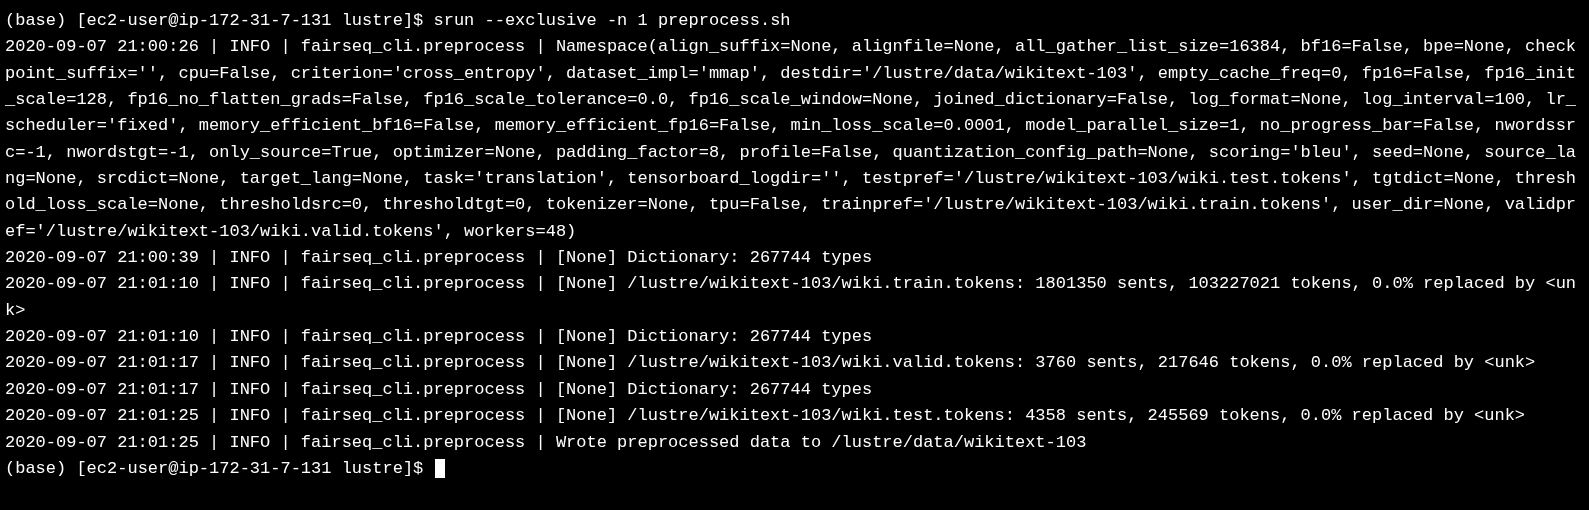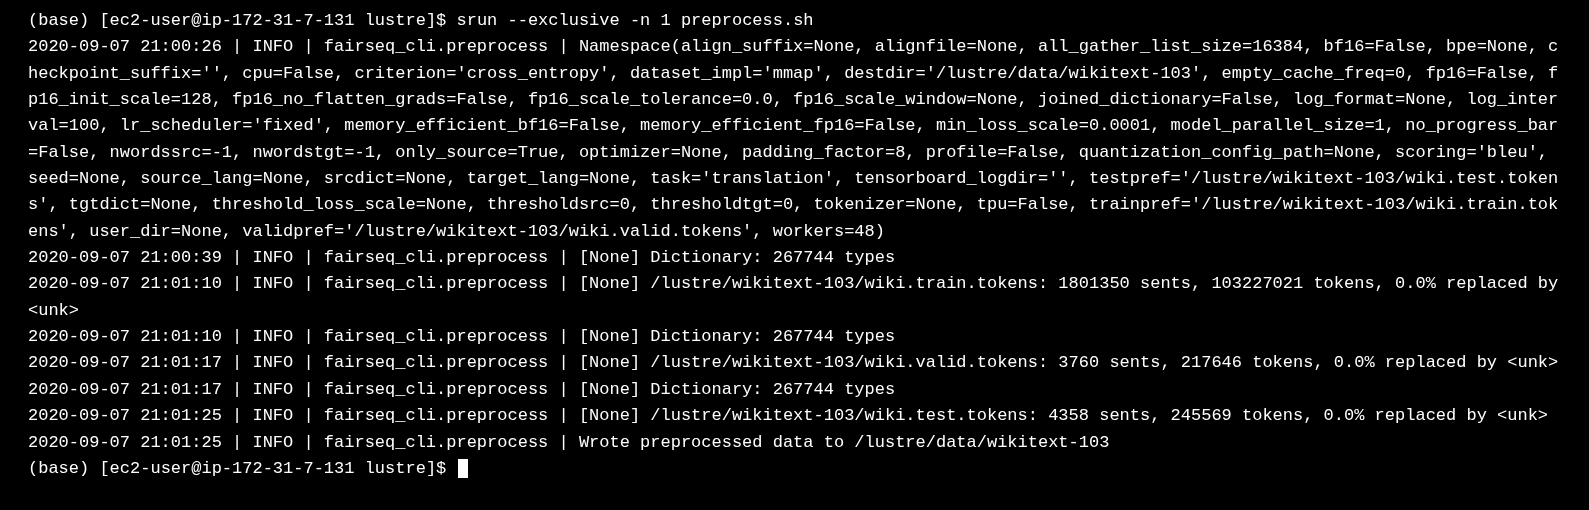--- a/index.html
+++ b/index.html
@@ -8,21 +8,21 @@
     background: #000000;
     color: #ffffff;
     font-family: "Menlo", "Consolas", "Courier New", monospace;
     font-size: 17px;
     line-height: 1.55;
     width: 1589px;
     height: 510px;
     overflow: hidden;
   }
   .terminal {
-    padding: 8px 28px;
+    padding: 8px 5px;
     white-space: pre-wrap;
     word-break: break-all;
   }
   .prompt-line { }
   .cursor {
     display: inline-block;
     width: 10px;
     height: 1.1em;
     background: #ffffff;
     vertical-align: text-bottom;

